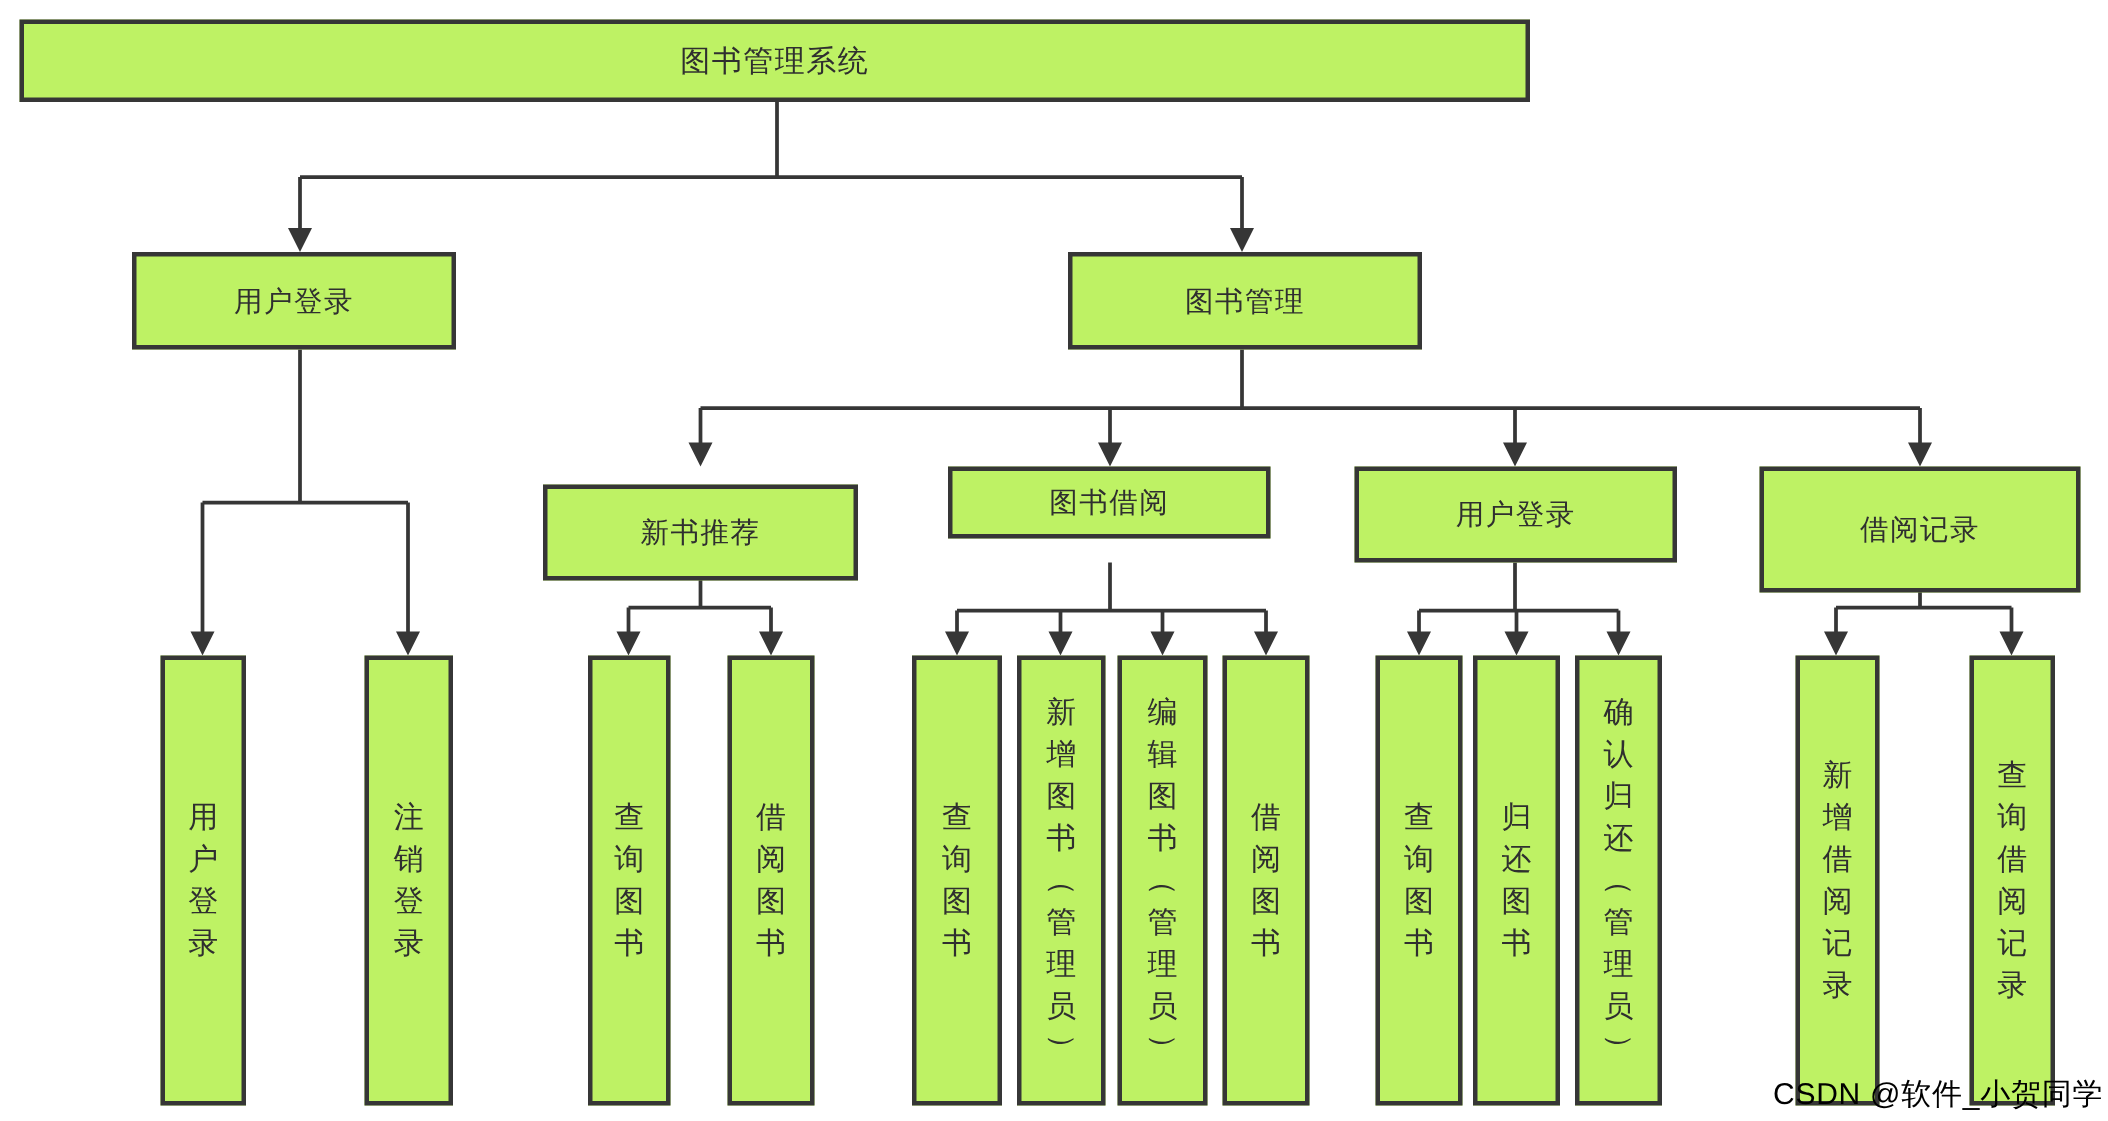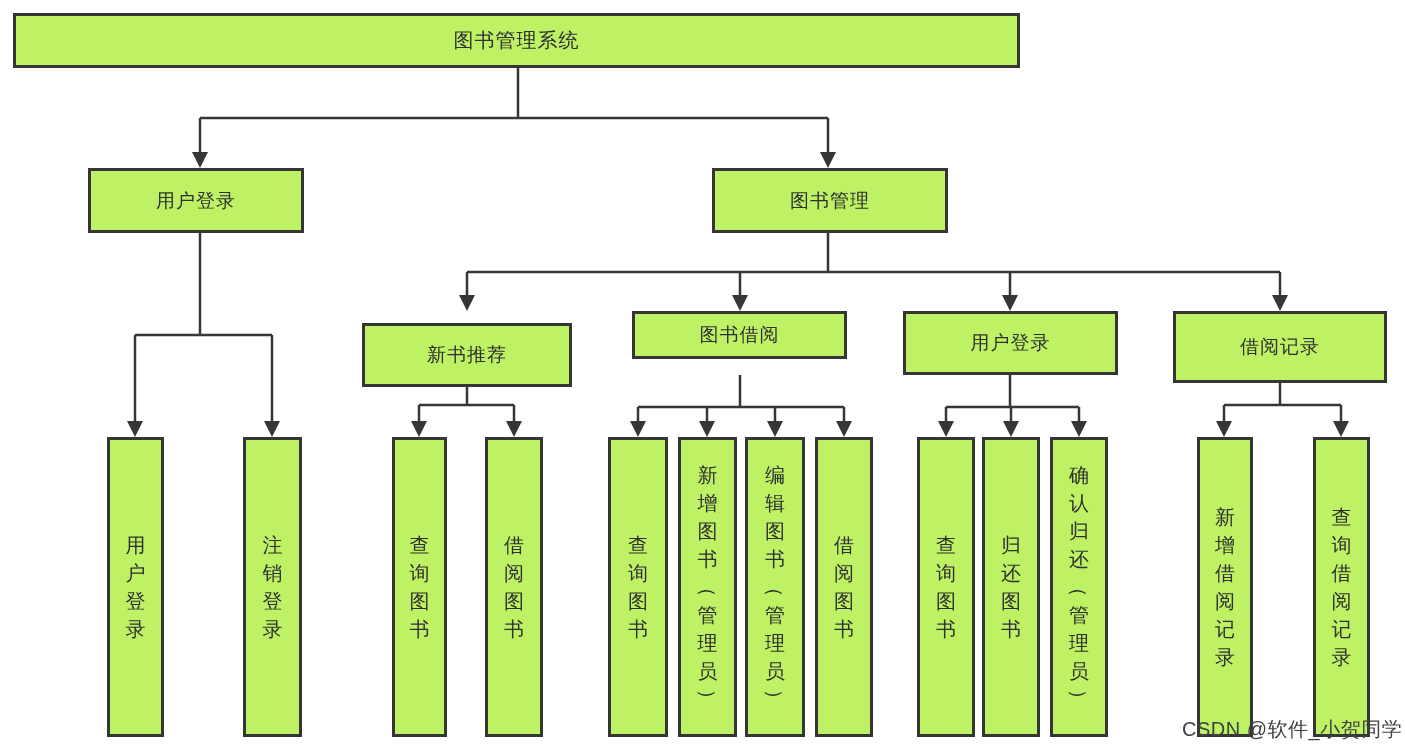--- a/index.html
+++ b/index.html
@@ -15,21 +15,21 @@
     z-index:2;color:#2f2f2f;
   }
   .hbox{font-size:19px;letter-spacing:1px;}
   .root{font-size:20px;}
   .vbox{font-size:20px;}
   .vlabel{display:block;}
   .vchar{display:block;text-align:center;line-height:28px;height:28px;}
   .vchar.rot{transform:rotate(90deg);}
   .watermark{
     position:absolute;left:1182px;top:716px;z-index:3;
-    font-size:20px;color:#404040;white-space:nowrap;letter-spacing:0.5px;
+    font-size:20px;color:#000000;white-space:nowrap;letter-spacing:0.5px;
   }
 </style>
 </head>
 <body>
 
 <div id="stage">
 
   <svg class="connectors" width="1405" height="747" viewBox="0 0 1405 747" stroke="#363636" stroke-width="2.5" fill="#363636">
 
     <g>
@@ -119,21 +119,21 @@
 
   <div class="box hbox" style="left:362px;top:323px;width:210px;height:64px;">
     <span>新书推荐</span>
   </div>
   <div class="box hbox" style="left:632px;top:311px;width:215px;height:48px;">
     <span>图书借阅</span>
   </div>
   <div class="box hbox" style="left:903px;top:311px;width:215px;height:64px;">
     <span>用户登录</span>
   </div>
-  <div class="box hbox" style="left:1173px;top:311px;width:214px;height:72px;">
+  <div class="box hbox" style="left:1173px;top:311px;width:214px;height:84px;">
     <span>借阅记录</span>
   </div>
 
   <div class="box vbox" style="left:107px;top:437px;width:57px;height:300px;">
     <span class="vlabel">
         <span class="vchar">用</span>
         <span class="vchar">户</span>
         <span class="vchar">登</span>
         <span class="vchar">录</span>
       </span>

